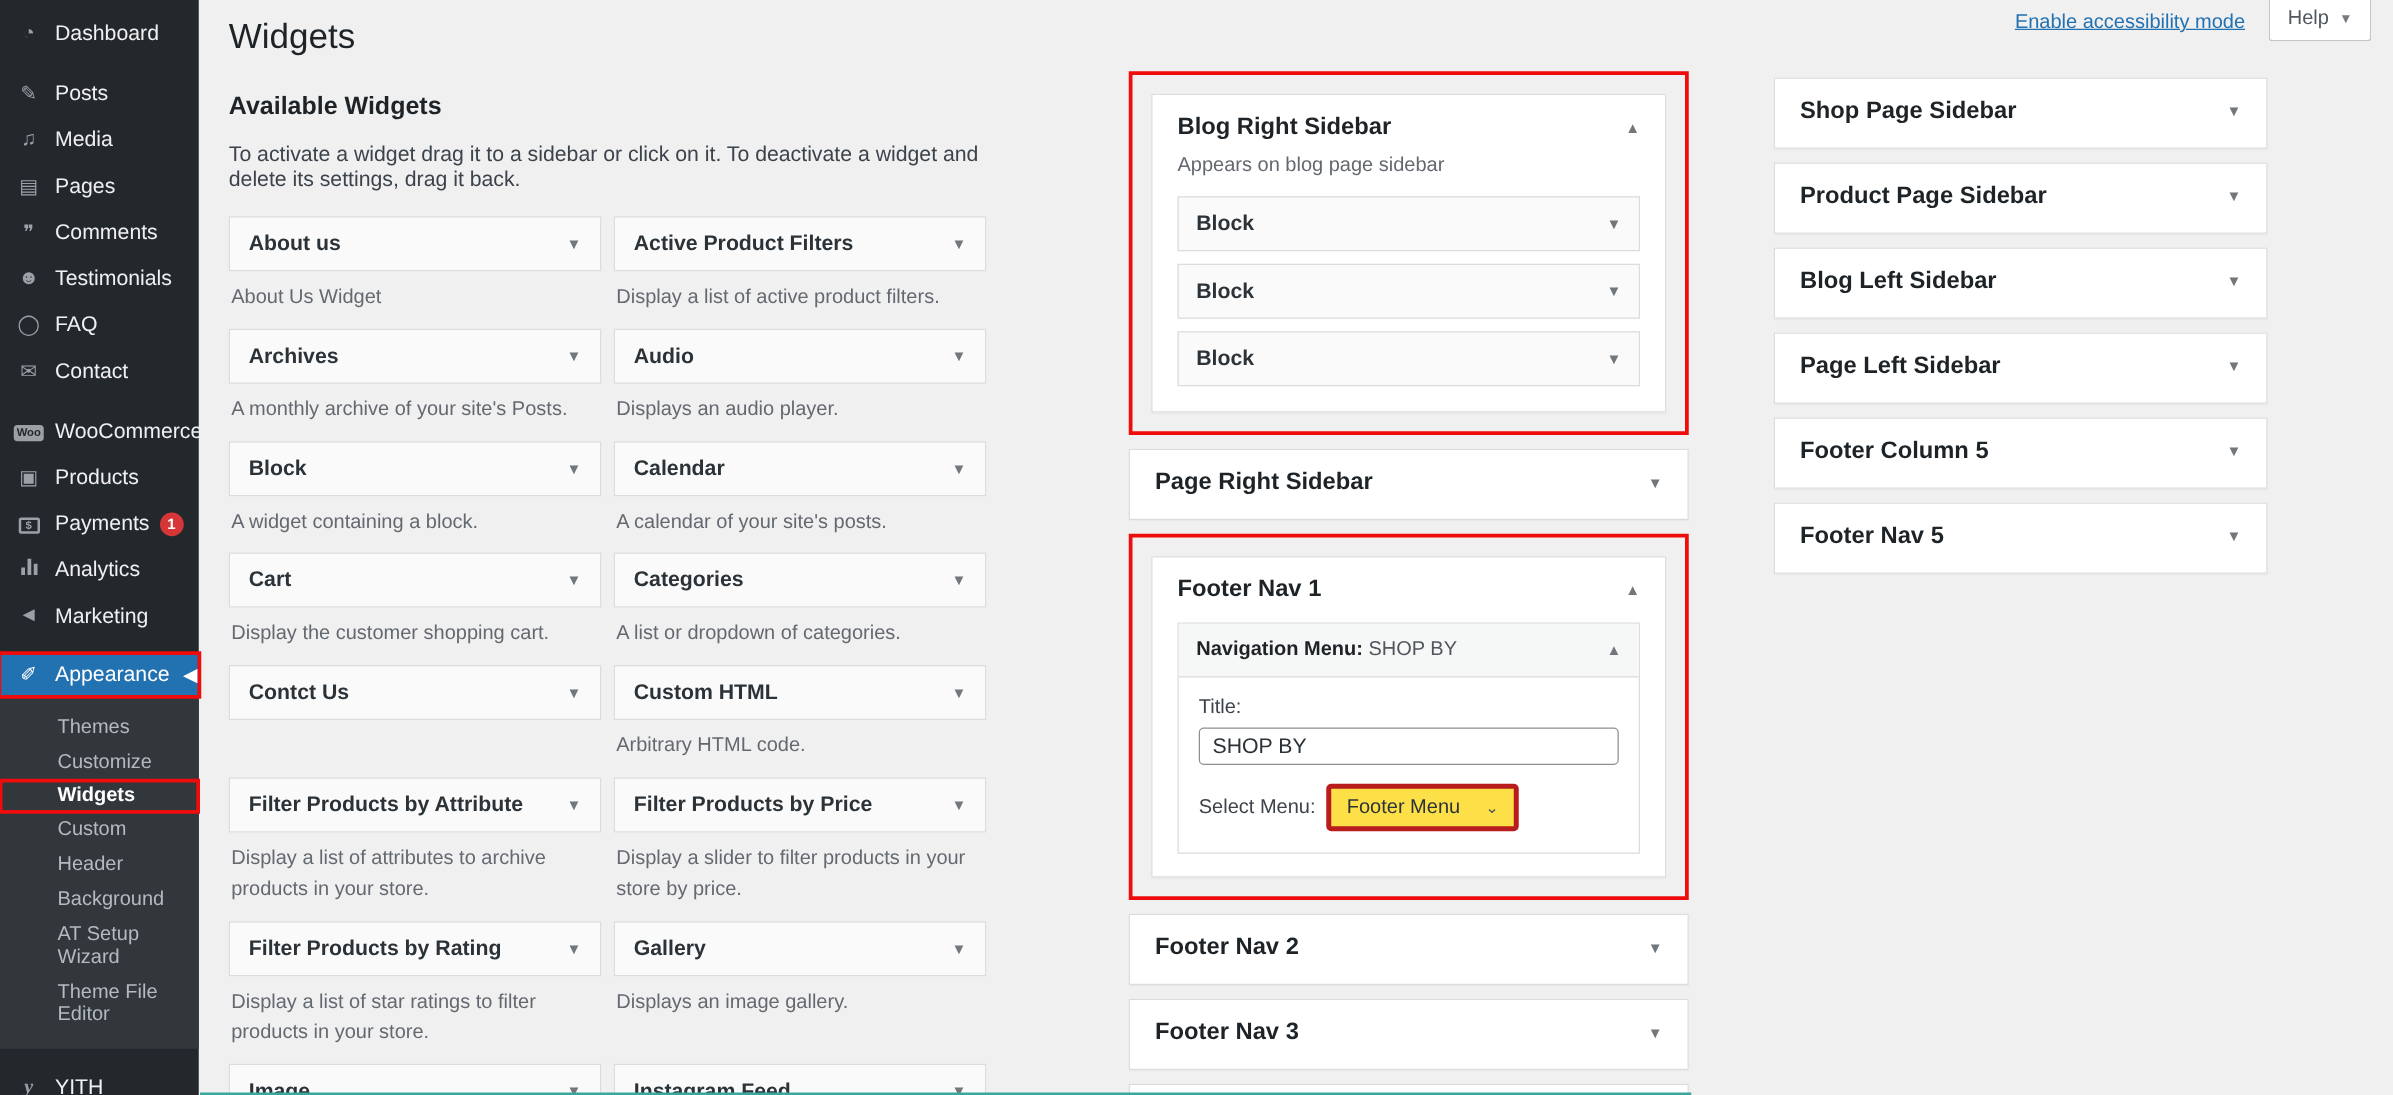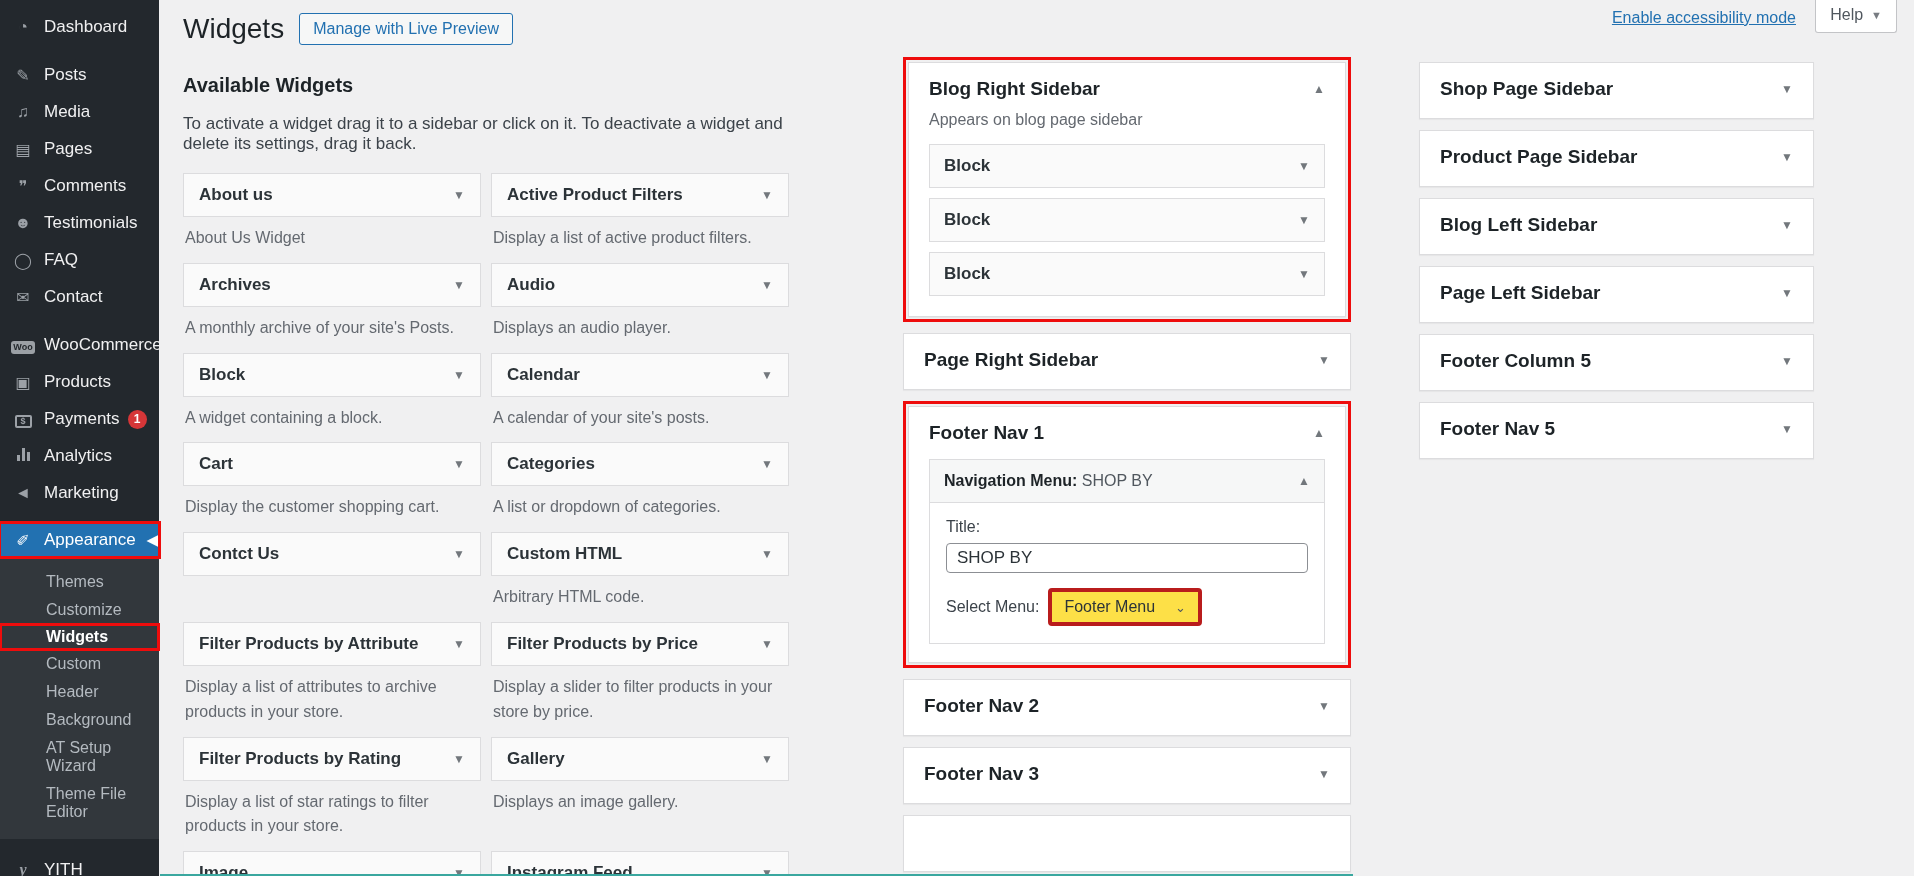--- a/index.html
+++ b/index.html
@@ -45,21 +45,21 @@
   .avail-desc { font-size:17px; color:#3c434a; margin:17px 0 19px; }
   .widget-grid { display:grid; grid-template-columns:298px 298px; column-gap:10px; }
   .widget-cell { margin-bottom:12px; }
   .widget-bar { background:#fafafa; border:1px solid #dcdcde; height:44px; display:flex; align-items:center; justify-content:space-between; padding:0 15px; cursor:pointer; }
   .wt { font-size:17px; font-weight:600; color:#2c3338; }
   .chev { color:#72777c; font-size:12px; }
   .widget-desc { font-size:16px; color:#646970; margin:9px 2px 0; line-height:1.55; }
   
   .col-mid { position:absolute; left:903px; top:57px; width:448px; }
   .col-right { position:absolute; left:1385px; top:62px; width:395px;margin-left:34px; }
-  .red-box { border:3px solid #ee0c0c; padding:2px; margin-bottom:11px; }
+  .red-box { border:3px solid #ee0c0c; padding:15px; margin-bottom:11px; }
   .panel { background:#fff; border:1px solid #dcdcde; box-shadow:0 1px 1px rgba(0,0,0,.04); }
   .panel-head { display:flex; justify-content:space-between; align-items:center; padding:15px 20px 10px; cursor:pointer; }
   .panel-title { font-size:19px; font-weight:600; color:#1d2327; }
   .panel.collapsed { height:57px; margin-bottom:11px; }
   .panel.collapsed .panel-head { padding:15px 20px; }
   .panel-body { padding:0 20px 18px; }
   .sb-desc { font-size:16px; color:#646970; margin:1px 0 15px; }
   .block-bar { background:#fafafa; border:1px solid #dcdcde; height:44px; display:flex; align-items:center; justify-content:space-between; padding:0 14px; margin-bottom:10px; cursor:pointer; }
   .block-bar:last-child { margin-bottom:2px; }
   
@@ -170,21 +170,20 @@
   </aside>
 
   <a class="acc-link">Enable accessibility mode</a>
   <div class="help-tab">
     <span>Help</span>
     <span class="help-caret">▼</span>
   </div>
 
   <div class="page-header">
     <h1 class="page-title">Widgets</h1>
-    <button class="manage-btn">Manage with Live Preview</button>
   </div>
 
   <section class="available">
     <h2 class="avail-heading">Available Widgets</h2>
     <p class="avail-desc">To activate a widget drag it to a sidebar or click on it. To deactivate a widget and delete its settings, drag it back.</p>
     <div class="widget-grid">
 
       <div class="widget-cell">
         <div class="widget-bar">
           <span class="wt">About us</span>

